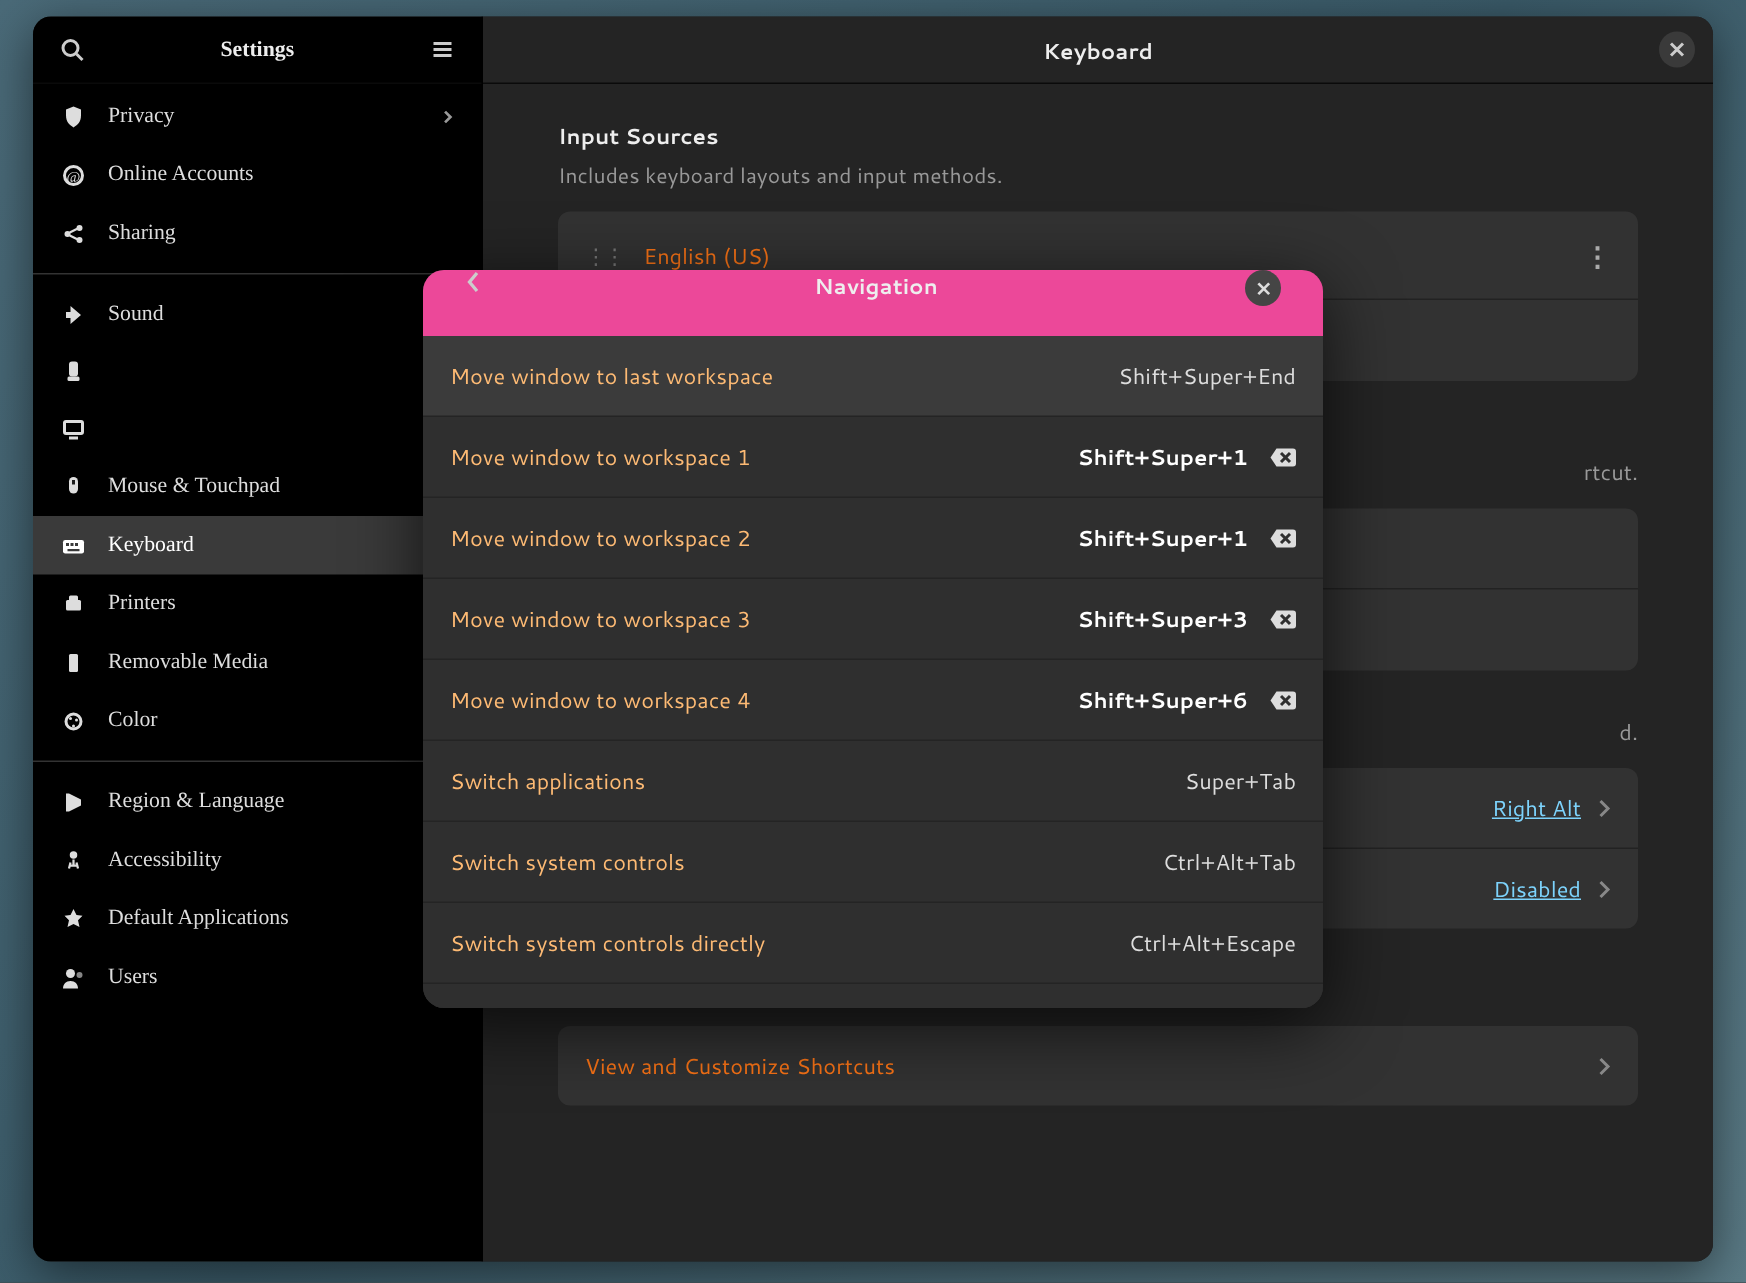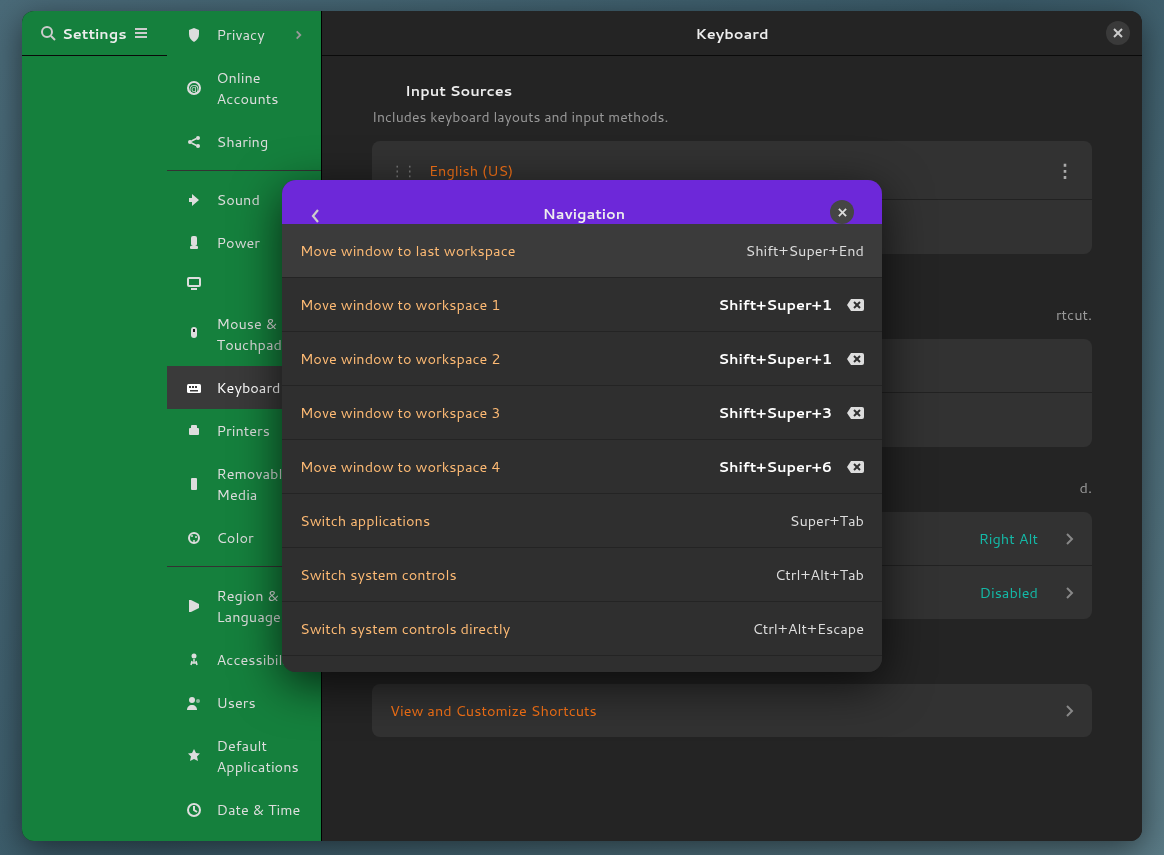--- a/index.html
+++ b/index.html
@@ -35,24 +35,25 @@
   width: 1120px;
   height: 830px;
   background: #1e1e1e;
   border-radius: 12px;
   display: flex;
   overflow: hidden;
   box-shadow: 0 8px 32px rgba(0,0,0,0.5);
 }
 .sidebar {
   width: 300px;
-  background: #15803d;
-  display: flex;
-  flex-direction: row;
+  background: #000000;
+  display: flex;
+  flex-direction: column;
   border-right: 1px solid #000;
+  font-family: Liberation Serif, serif;
 }
 .sidebar-header {
   height: 45px;
   display: flex;
   align-items: center;
   padding: 0 12px;
   border-bottom: 1px solid #0a0a0a;
 }
 .sidebar-header .icon-btn { width: 28px; height: 28px; display:flex;align-items:center;justify-content:center;border-radius:4px; color:#ccc;}
 .sidebar-header .title { flex: 1; text-align: center; font-weight: 600; color:#eee;}
@@ -83,60 +84,60 @@
   padding: 0 12px;
   border-bottom: 1px solid #0a0a0a;
 }
 .main-header .title { flex:1; text-align:center; font-weight:600; color:#eee;}
 .close-btn { width:24px;height:24px;border-radius:50%;background:#3a3a3a;display:flex;align-items:center;justify-content:center;color:#ccc;font-size:13px;}
 .content {
   flex:1;
   overflow-y:auto;
   padding: 24px 50px;
 }
-.section-title { font-weight:600; color:#eee; margin-bottom:6px; margin-top:18px;margin-left:33px;}
+.section-title { font-weight:600; color:#eee; margin-bottom:6px; margin-top:18px;}
 .section-sub { color:#999; margin-bottom:14px; font-size:14px;}
 .row-card {
   background: #323232;
   border-radius: 8px;
   overflow:hidden;
   margin-bottom:10px;
 }
 .row {
   display:flex;
   align-items:center;
   padding: 16px 18px;
   border-bottom:1px solid #222;
 }
 .row:last-child { border-bottom:none;}
 .row .label { flex:1; color:#f97316;}
-.row .value { color:#14b8a6; margin-right:26px;}
+.row .value { color:#7dd3fc; margin-right:10px;text-decoration:underline;}
 .row .chev { color:#888;}
 .drag-handle { color:#777; margin-right:14px; letter-spacing:-2px;}
 .more-btn { color:#aaa; font-size:18px; font-weight:bold;}
 
 
 .modal {
   position: absolute;
   top: 180px;
   left: 282px;
   width: 600px;
   background: #2f2f2f;
   border-radius: 14px;
   box-shadow: 0 12px 48px rgba(0,0,0,0.7);
   display:flex;
   flex-direction:column;
   overflow:hidden;
 }
 .modal-header {
   height:44px;
   display:flex;
-  align-items:flex-end;
+  align-items:flex-start;
   padding: 0 28px;
-  background: #6d28d9;
+  background: #ec4899;
 }
 .modal-header .back { width:28px;color:#ccc;display:flex;align-items:center;}
 .modal-header .title { flex:1;text-align:center;font-weight:600;color:#eee;}
 .modal-header .close { width:24px;height:24px;border-radius:50%;background:#454545;display:flex;align-items:center;justify-content:center;color:#ddd;font-size:12px;}
 .modal-list { }
 .modal-row {
   display:flex;
   align-items:center;
   padding: 16px 18px;
   border-bottom:1px solid #242424;
@@ -217,21 +218,20 @@
           </span>
           <span class="label">Sound</span>
         </div>
         <div class="sidebar-item">
           <span class="icon">
             <svg width="16" height="16" viewBox="0 0 16 16" fill="currentColor">
               <rect x="5" y="1" width="6" height="10" rx="2"></rect>
               <rect x="4" y="11" width="8" height="3" rx="1"></rect>
             </svg>
           </span>
-          <span class="label">Power</span>
         </div>
         <div class="sidebar-item">
           <span class="icon">
             <svg width="16" height="16" viewBox="0 0 16 16" fill="none" stroke="currentColor" stroke-width="2">
               <rect x="2" y="3" width="12" height="8" rx="1"></rect>
               <line x1="5" y1="14" x2="11" y2="14"></line>
             </svg>
           </span>
         </div>
         <div class="sidebar-item">
@@ -297,43 +297,34 @@
             <svg width="16" height="16" viewBox="0 0 16 16" fill="currentColor">
               <circle cx="8" cy="4" r="2.5"></circle>
               <path d="M8 7v4m-3 0h6m-5-2l-1 4m5-4l1 4" stroke="currentColor" stroke-width="1.5" fill="none"></path>
             </svg>
           </span>
           <span class="label">Accessibility</span>
         </div>
         <div class="sidebar-item">
           <span class="icon">
             <svg width="16" height="16" viewBox="0 0 16 16" fill="currentColor">
+              <path d="M8 1l2 4 4 .5-3 3 1 4.5L8 11l-4 2 1-4.5-3-3L6 5z"></path>
+            </svg>
+          </span>
+          <span class="label">Default Applications</span>
+        </div>
+        <div class="sidebar-item">
+          <span class="icon">
+            <svg width="16" height="16" viewBox="0 0 16 16" fill="currentColor">
               <circle cx="6" cy="5" r="3"></circle>
               <path d="M1 15c0-3 2-5 5-5s5 2 5 5z"></path>
               <circle cx="12" cy="6" r="2" opacity="0.6"></circle>
             </svg>
           </span>
           <span class="label">Users</span>
-        </div>
-        <div class="sidebar-item">
-          <span class="icon">
-            <svg width="16" height="16" viewBox="0 0 16 16" fill="currentColor">
-              <path d="M8 1l2 4 4 .5-3 3 1 4.5L8 11l-4 2 1-4.5-3-3L6 5z"></path>
-            </svg>
-          </span>
-          <span class="label">Default Applications</span>
-        </div>
-        <div class="sidebar-item">
-          <span class="icon">
-            <svg width="16" height="16" viewBox="0 0 16 16" fill="none" stroke="currentColor" stroke-width="2">
-              <circle cx="8" cy="8" r="6"></circle>
-              <path d="M8 4v4l3 2"></path>
-            </svg>
-          </span>
-          <span class="label">Date &amp; Time</span>
         </div>
       </div>
   </div>
 
   <div class="main">
     <div class="main-header">
       <div style="width:24px"></div>
       <div class="title">Keyboard</div>
       <div class="close-btn">
         <svg width="10" height="10" viewBox="0 0 10 10">

